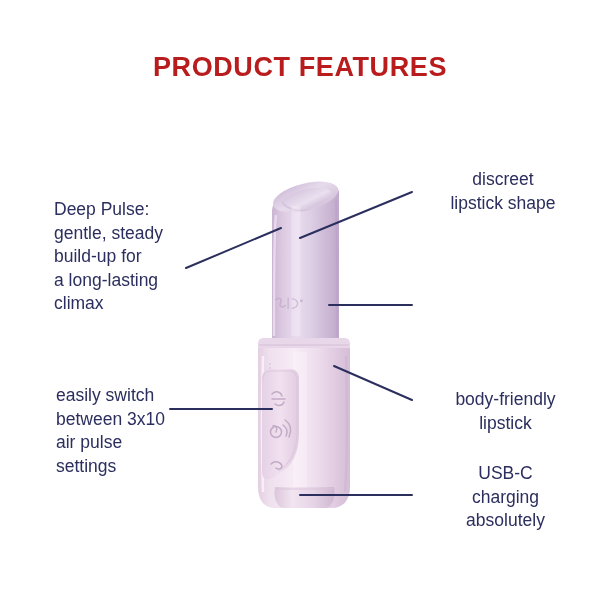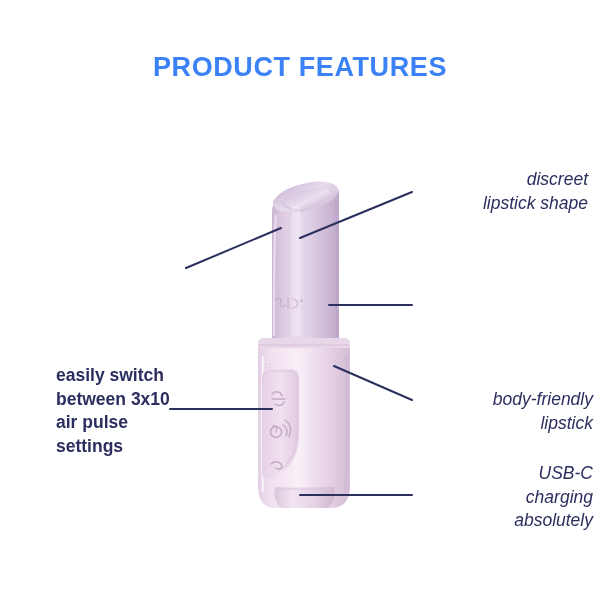--- a/index.html
+++ b/index.html
@@ -14,37 +14,37 @@
   #stage{position:absolute;left:0;top:0;width:600px;height:600px;}
 
   
   .title{
     position:absolute;
     left:0;top:52px;width:600px;
     text-align:center;
     font-size:27px;
     font-weight:bold;
     letter-spacing:0.6px;
-    color:#3b82f6;
+    color:#b91c1c;
   }
 
   
   .callout{
     position:absolute;
     font-size:17.5px;
     line-height:23.5px;
     color:#2b2e5e;
     white-space:pre-line;
     font-weight:500;
   }
   .callout.left{text-align:left;}
-  .callout.right{text-align:right;font-style:italic;}
+  .callout.right{text-align:center;}
 
   #co-deep-pulse{left:54px;top:198px;width:170px;}
-  #co-easily-switch{left:56px;top:364px;width:175px;font-weight:bold;}
+  #co-easily-switch{left:56px;top:384px;width:175px;}
   #co-discreet{left:418px;top:168px;width:170px;}
   #co-quiet{left:418px;top:252px;width:175px;}
   #co-silicone{left:418px;top:388px;width:175px;}
   #co-usbc{left:418px;top:462px;width:175px;}
 
   
   #leaders{position:absolute;left:0;top:0;width:600px;height:600px;}
 
   
   #product{position:absolute;left:0;top:0;width:600px;height:600px;}
@@ -193,20 +193,25 @@
     <g stroke="#2b2f5e" stroke-width="2" fill="none" stroke-linecap="round">
       <line x1="186" y1="268" x2="281" y2="228"></line>
       <line x1="170" y1="409" x2="272" y2="409"></line>
       <line x1="412" y1="192" x2="300" y2="238"></line>
       <line x1="412" y1="305" x2="329" y2="305"></line>
       <line x1="412" y1="400" x2="334" y2="366"></line>
       <line x1="412" y1="495" x2="300" y2="495"></line>
     </g>
   </svg>
 
+  <div class="callout left" id="co-deep-pulse">Deep Pulse:
+gentle, steady
+build-up for
+a long-lasting
+climax</div>
 
   <div class="callout left" id="co-easily-switch">easily switch
 between 3x10
 air pulse
 settings</div>
 
   <div class="callout right" id="co-discreet">discreet
 lipstick shape</div>
 
 

